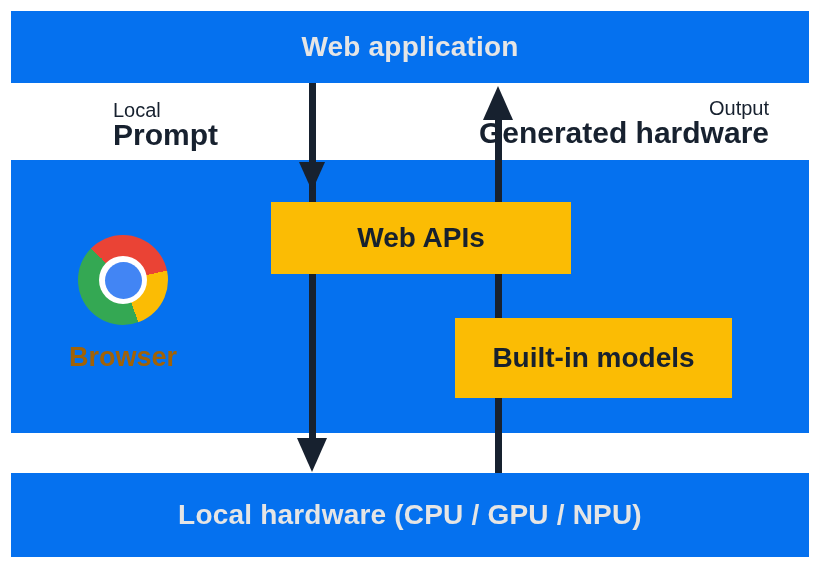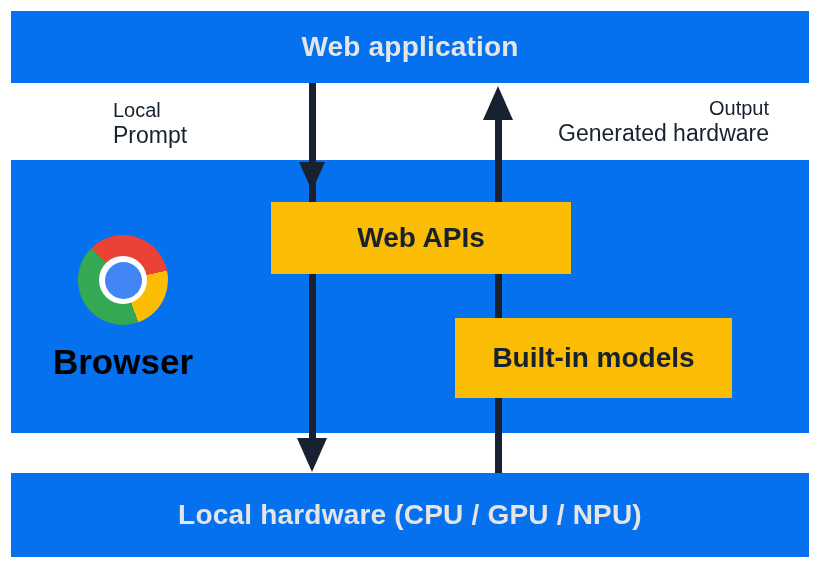--- a/index.html
+++ b/index.html
@@ -20,21 +20,21 @@
     display:flex;align-items:center;justify-content:center;}
   .main-box{left:11px;top:160px;width:798px;height:273px;z-index:1;}
   .bottom-bar{left:11px;top:473px;width:798px;height:84px;z-index:1;
     display:flex;align-items:center;justify-content:center;}
   .band-title{color:#e5e5e5;font-size:28px;font-weight:bold;letter-spacing:0.2px;}
   
   .label-block{z-index:2;color:var(--navy);}
   .label-left{left:113px;top:98px;text-align:left;}
   .label-right{right:51px;top:96px;text-align:right;}
   .label-small{font-size:20px;line-height:24px;font-weight:normal;}
-  .label-strong{font-size:23px;line-height:26px;font-weight:normal;}
+  .label-strong{font-size:30px;line-height:26px;font-weight:bold;}
   
   .arrow-line{width:7px;background:var(--navy);z-index:2;}
   .down-line{left:309px;top:83px;height:355px;}
   .up-line{left:495px;top:112px;height:361px;}
   .tri{width:0;height:0;z-index:2;}
   .tri-down-small{left:299px;top:162px;
     border-left:13px solid transparent;border-right:13px solid transparent;
     border-top:29px solid var(--navy);}
   .tri-down-big{left:297px;top:438px;
     border-left:15px solid transparent;border-right:15px solid transparent;
@@ -53,21 +53,21 @@
   .chrome-wheel{position:absolute;left:0;top:0;width:90px;height:90px;border-radius:50%;
     background:conic-gradient(from 315deg,
       var(--c-red) 0deg 123deg,
       var(--c-yellow) 123deg 205deg,
       var(--c-green) 205deg 360deg);}
   .chrome-ring{position:absolute;left:21px;top:21px;width:48px;height:48px;border-radius:50%;
     background:#ffffff;}
   .chrome-pupil{position:absolute;left:26.5px;top:26.5px;width:37px;height:37px;border-radius:50%;
     background:var(--c-blue);}
   .browser-label{left:48px;top:342px;width:150px;text-align:center;z-index:3;
-    color:#000000;font-size:35px;font-weight:bold;}
+    color:#a16207;font-size:27px;font-weight:bold;}
 </style>
 </head>
 <body>
 
 <div class="canvas" style="--blue: #0571EF; --yellow: #FBBC04; --navy: #17212F;">
 
   <div class="abs blue-band top-bar">
     <span class="band-title">Web application</span>
   </div>
 

